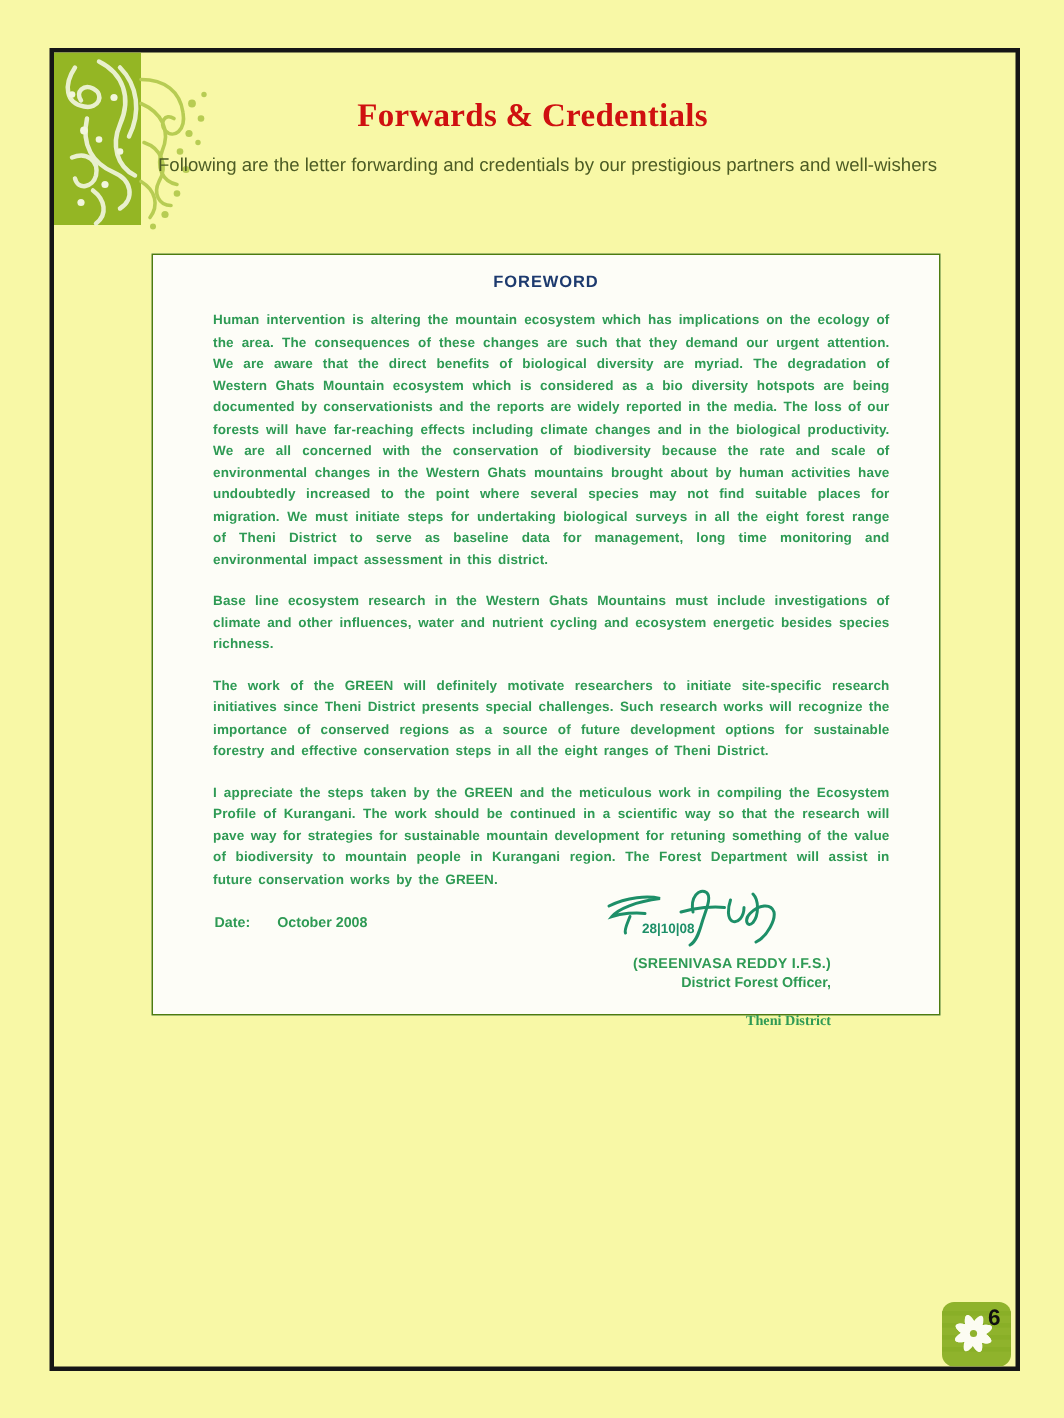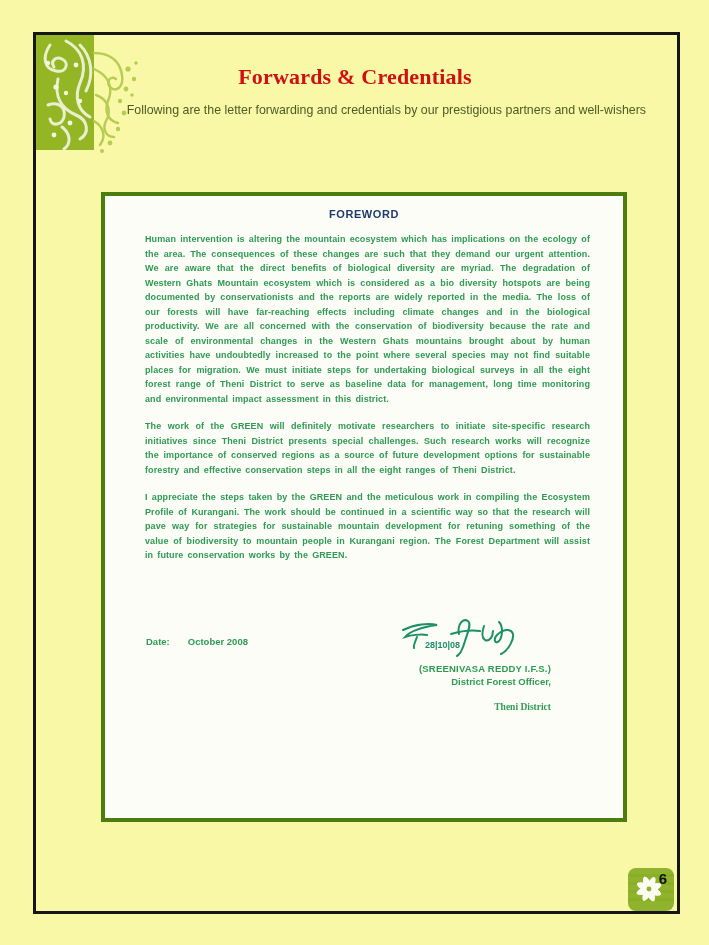--- a/index.html
+++ b/index.html
@@ -15,26 +15,26 @@
   .corner-decoration{
     position:absolute;left:36px;top:35px;width:140px;height:120px;pointer-events:none;
   }
   .page-title{
     position:absolute;left:33px;top:64px;width:644px;margin:0;
     text-align:center;
     font-family:Liberation Serif, serif;
     font-weight:700;font-size:22px;color:#cf1010;letter-spacing:.2px;
   }
   .page-subtitle{
-    position:absolute;left:116px;top:103px;width:530px;
-    text-align:right;font-size:12.4px;color:#4d5c24;font-weight:400;
+    position:absolute;left:100px;top:103px;width:530px;
+    text-align:center;font-size:12.4px;color:#4d5c24;font-weight:400;
   }
   .letter{
-    position:absolute;left:101px;top:192px;width:526px;height:630px;
-    background:#fdfdf7;border:4px solid #4d7c0f;box-sizing:border-box;
+    position:absolute;left:101px;top:169px;width:526px;height:508px;
+    background:#fdfdf7;border:1px solid #4d7c0f;box-sizing:border-box;
   }
   .letter-heading{
     margin:12px 0 12px 0;text-align:center;
     font-size:11px;font-weight:700;color:#1d3a6e;letter-spacing:.6px;
   }
   .letter-body{
     padding:0 33px 0 40px;
   }
   .letter-body p{
     margin:0 0 13px 0;
@@ -117,20 +117,21 @@
   </svg>
 
   <h1 class="page-title">Forwards &amp; Credentials</h1>
   <div class="page-subtitle">Following are the letter forwarding and credentials by our prestigious partners and well-wishers</div>
 
   <div class="letter">
     <h2 class="letter-heading">FOREWORD</h2>
 
     <div class="letter-body">
       <p>Human intervention is altering the mountain ecosystem which has implications on the ecology of the area.  The consequences of these changes are such that they demand our urgent attention.  We are aware that the direct benefits of biological diversity are myriad.  The degradation of Western Ghats Mountain ecosystem which is considered as a bio diversity hotspots are being documented by conservationists and the reports are widely reported in the media.  The loss of our forests will have far-reaching effects including climate changes and in the biological productivity.  We are all concerned with the conservation of biodiversity because the rate and scale of environmental changes in the Western Ghats mountains brought about by human activities have undoubtedly increased to the point where several species may not find suitable places for migration.  We must initiate steps for undertaking biological surveys in all the eight forest range of Theni District to serve as baseline data for management, long time monitoring and environmental impact assessment in this district.</p>
+      <p>Base line ecosystem research in the Western Ghats Mountains must include investigations of climate and other influences, water and nutrient cycling and ecosystem energetic besides species richness.</p>
       <p>The work of the GREEN will definitely motivate researchers to initiate site-specific research initiatives since Theni District presents special challenges.  Such research works will recognize the importance of conserved regions as a source of future development options for sustainable forestry and effective conservation steps in all the eight ranges of Theni District.</p>
       <p>I appreciate the steps taken by the GREEN and the meticulous work in compiling the Ecosystem Profile of Kurangani.  The work should be continued in a scientific way so that the research will pave way for strategies for sustainable mountain development for retuning something of the value of biodiversity to mountain people in Kurangani region. The Forest Department will assist in future conservation works by the GREEN.</p>
     </div>
 
     <div class="date-row">
       <span class="date-label">Date:</span><span class="date-value">October 2008</span>
     </div>
 
     <div class="sig-block">
       <svg class="sig-svg" width="150" height="48" viewBox="0 0 150 48" xmlns="http://www.w3.org/2000/svg">

